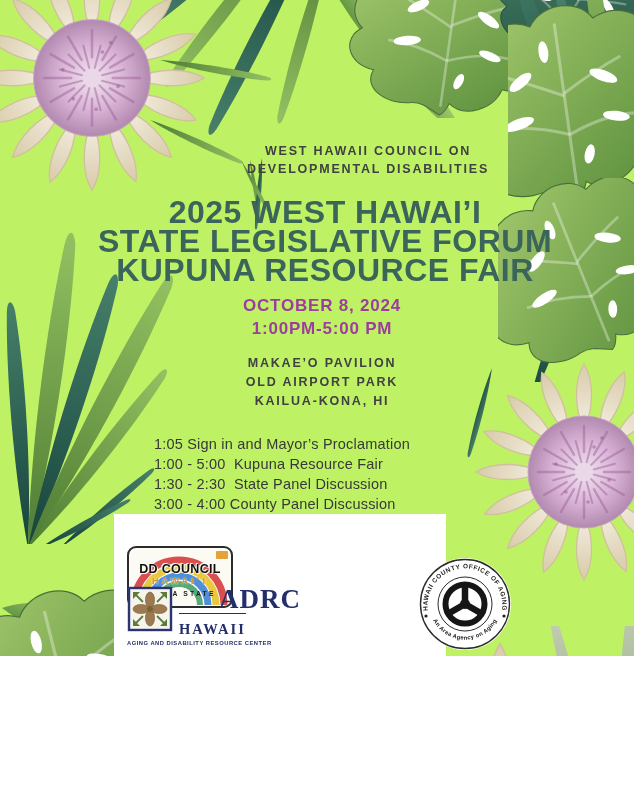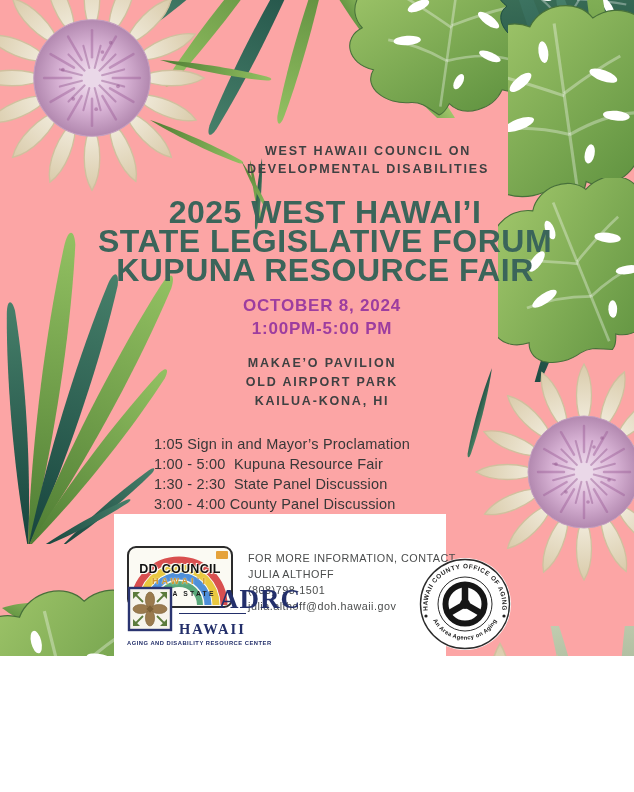--- a/index.html
+++ b/index.html
@@ -1,16 +1,16 @@
 <!DOCTYPE html>
 <html><head>
 <meta charset="utf-8">
 <style>
   html,body{margin:0;padding:0;background:#fff;}
-  .flyer{position:relative;width:634px;height:656px;background:#fca5a5;overflow:hidden;
+  .flyer{position:relative;width:634px;height:656px;background:#bef264;overflow:hidden;
          font-family:"Liberation Sans","DejaVu Sans",sans-serif;}
   .decor{position:absolute;z-index:0;}
   .backing{position:absolute;z-index:1;background:#fff;}
   .txt{position:absolute;z-index:2;}
   .org{top:142px;left:238px;width:260px;text-align:center;color:#3f4142;
        font-size:12.5px;font-weight:600;letter-spacing:1.8px;line-height:18px;}
   .title{top:198px;left:60px;width:530px;text-align:center;color:#3b655a;
          font-size:32px;font-weight:bold;letter-spacing:.5px;line-height:29px;}
   .dt{top:294px;left:62px;width:520px;text-align:center;color:#9d3d9f;
       font-size:17px;font-weight:bold;letter-spacing:.8px;line-height:23px;}
@@ -333,26 +333,20 @@
       <path d="M13,57 A37,37 0 0 1 87,57" fill="none" stroke="#e9c83f" stroke-width="7"></path>
       <path d="M21,57 A29,29 0 0 1 79,57" fill="none" stroke="#4f8fd9" stroke-width="7"></path>
       <path d="M29,57 A21,21 0 0 1 71,57" fill="none" stroke="#5aa87a" stroke-width="6"></path>
     </svg>
     <div class="l1">DD COUNCIL</div>
     <div class="l2">HAWAI`I</div>
     <div class="l3">ALOHA STATE</div>
     <div class="sticker"></div>
   </div>
 
-  <div class="txt contact">
-    <div>FOR MORE INFORMATION, CONTACT</div>
-    <div>JULIA ALTHOFF</div>
-    <div>(808)798-1501</div>
-    <div class="email">julia.althoff@doh.hawaii.gov</div>
-  </div>
 
   <svg class="txt seal" width="96" height="96" viewBox="-48 -48 96 96">
     <defs>
       <path id="sealArcT" d="M -37,8 A 37.5,37.5 0 1 1 37,8"></path>
       <path id="sealArcB" d="M -33,14 A 36,36 0 0 0 33,14"></path>
     </defs>
     <circle r="46" fill="#ffffff"></circle>
     <circle r="44.5" fill="none" stroke="#2b2b2b" stroke-width="1.4"></circle>
     <circle r="27" fill="none" stroke="#2b2b2b" stroke-width="1"></circle>
     <text font-size="6.4" font-weight="bold" fill="#222222" letter-spacing=".6" font-family="Liberation Sans, sans-serif">

